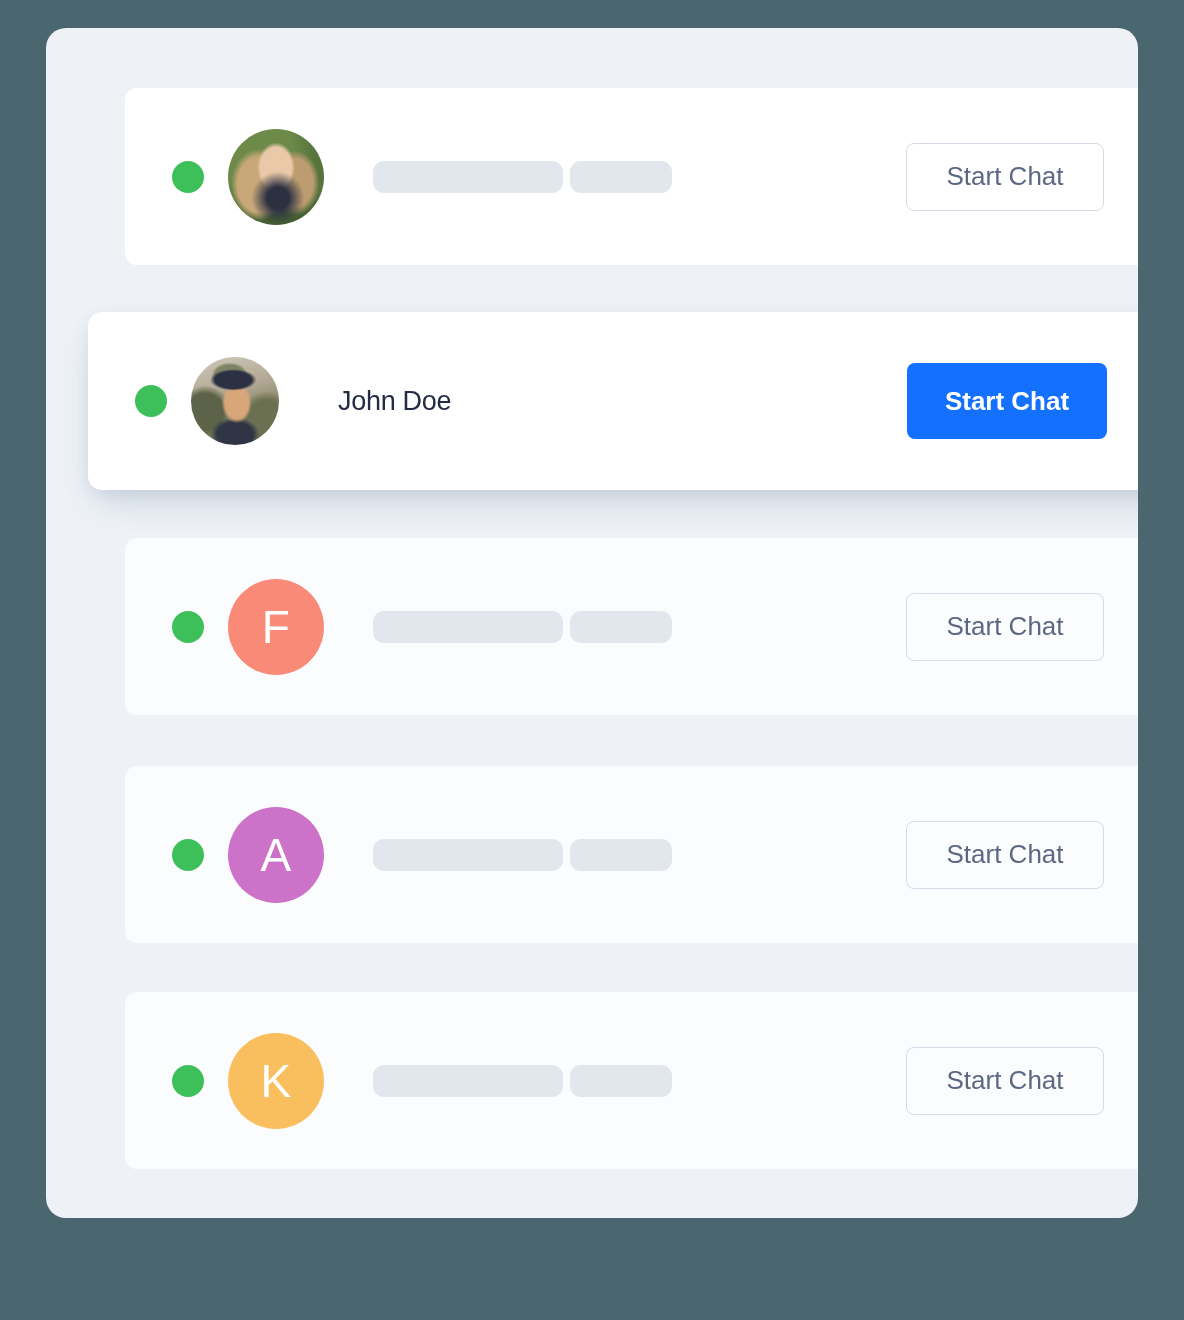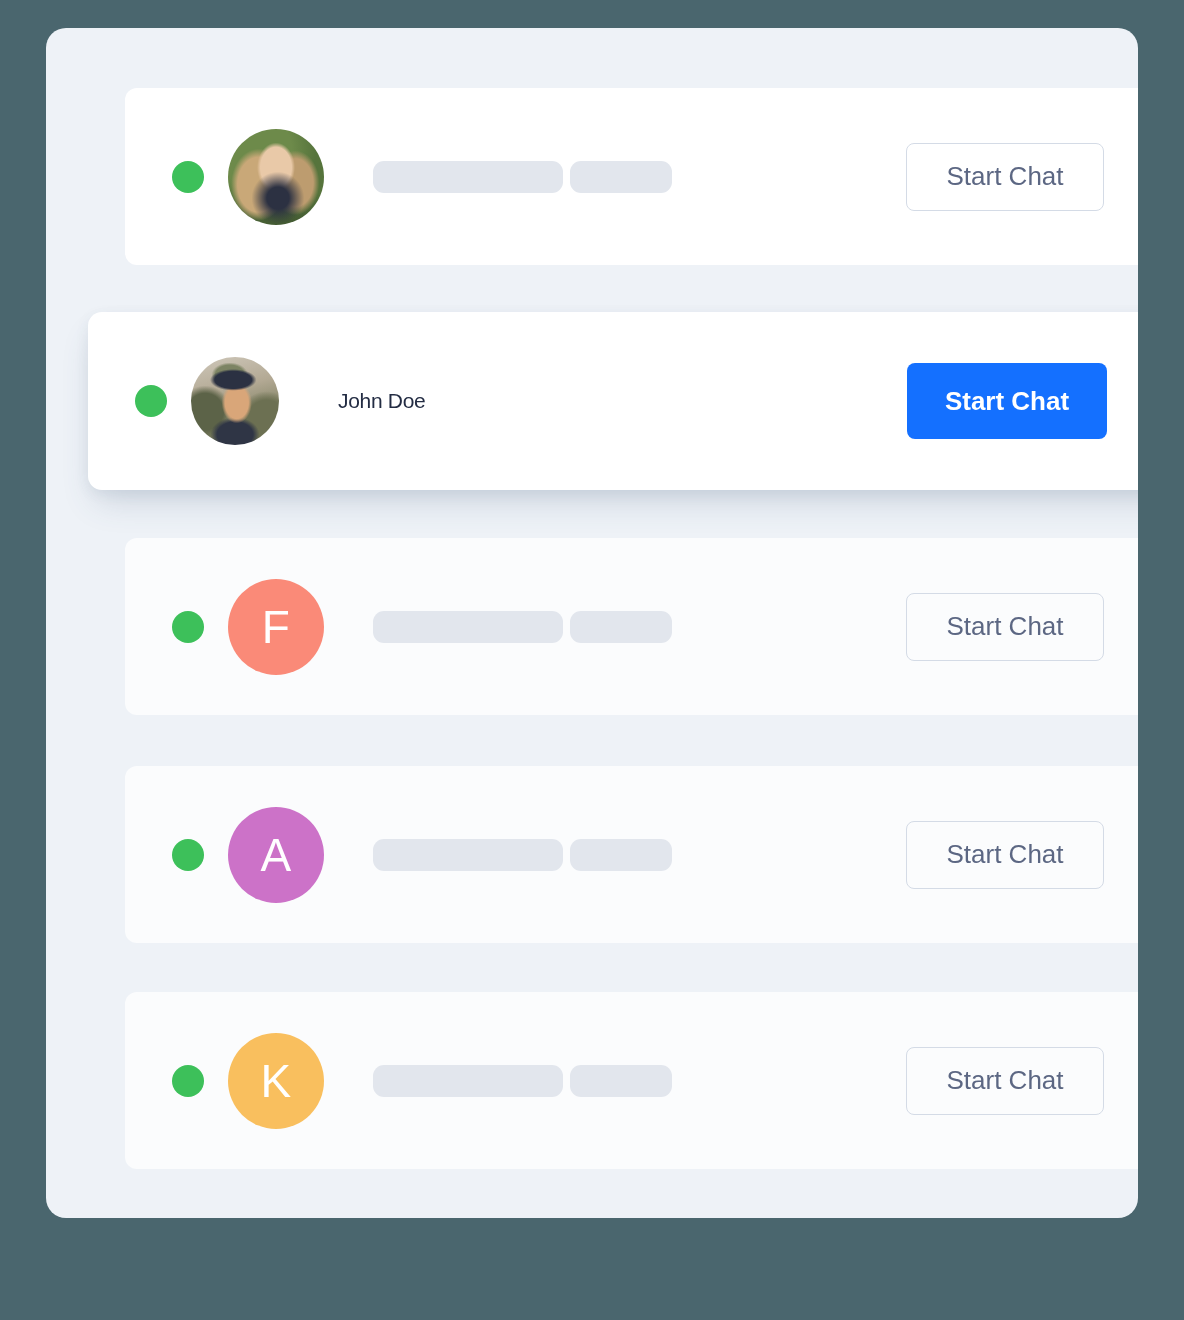--- a/index.html
+++ b/index.html
@@ -128,21 +128,21 @@
       radial-gradient(ellipse 22% 30% at 52% 52%, #d9a679 0 60%, rgba(217,166,121,0) 78%),
       radial-gradient(ellipse 34% 24% at 50% 88%, #2f3545 0 60%, rgba(47,53,69,0) 82%),
       radial-gradient(ellipse 40% 40% at 16% 62%, #5c6348 0 52%, rgba(92,99,72,0) 74%),
       radial-gradient(ellipse 46% 46% at 86% 72%, #6c7052 0 50%, rgba(108,112,82,0) 72%),
       linear-gradient(165deg, #cfc8bb 0%, #b3a994 38%, #7c7f60 70%, #4d533c 100%);
   }
 
   
   .contact-name {
     margin-left: 43px;
-    font-size: 21px;
+    font-size: 27px;
     color: #232c43;
     letter-spacing: -0.3px;
     white-space: nowrap;
   }
 
   
   .skeleton-group {
     margin-left: 33px;
     display: flex;
     align-items: center;

